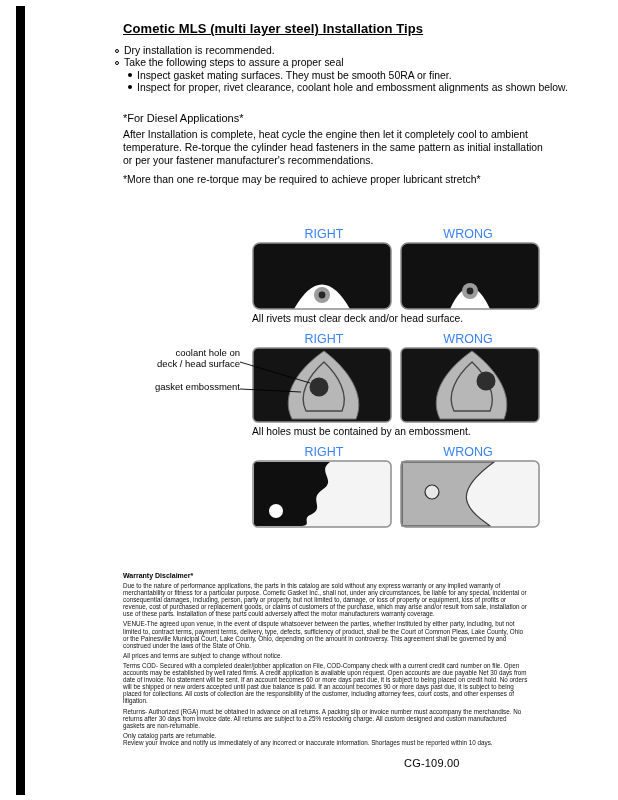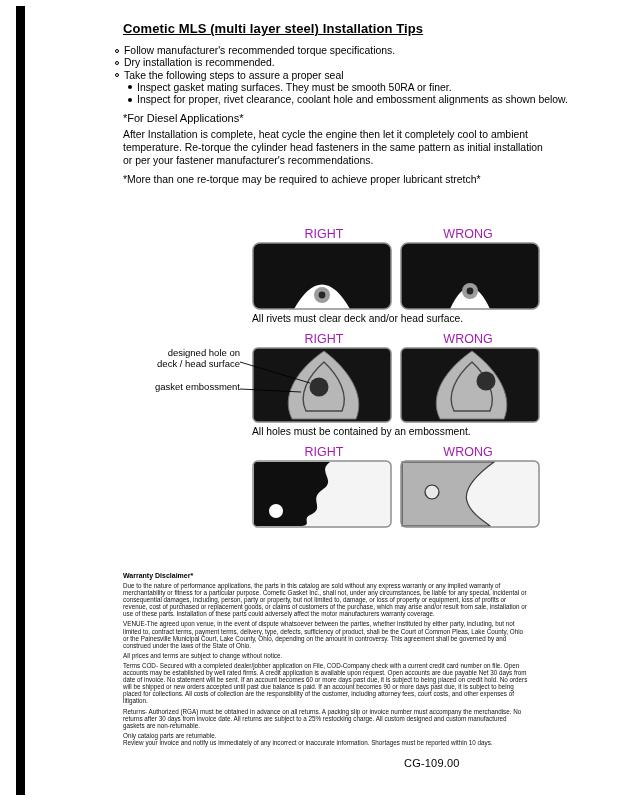--- a/index.html
+++ b/index.html
@@ -30,21 +30,21 @@
     margin:3.6px 5px 0 0;
   }
 
   .diesel { position:absolute; left:107px; top:112px; width:460px; }
   .diesel-heading { font-size:11px; font-weight:normal; margin-bottom:5px; }
   .para { font-size:10.4px; line-height:12.8px; white-space:pre-line; margin-bottom:7px; }
   .note { font-size:10.4px; line-height:12.8px; margin-top:1px; }
 
   .diagrams { position:absolute; left:236px; top:227px; width:288px; }
   .diag-headers { display:flex; width:288px; margin-bottom:1px; }
-  .diag-headers .dh { flex:1; text-align:center; font-size:12.5px; color:#a21caf; }
+  .diag-headers .dh { flex:1; text-align:center; font-size:12.5px; color:#3b82f6; }
   .panels { display:flex; gap:8px; position:relative; }
   .panel { width:140px; height:auto; display:block; }
   .caption { font-size:10.3px; line-height:12px; margin:3px 0 7px 0; white-space:pre-line; }
 
   .pointer-label {
     position:absolute; width:100px; text-align:right;
     font-size:9.5px; line-height:11px; color:#000; z-index:3;
   }
   .pointer-label.l1 { left:-112px; top:0; }
   .pointer-label.l2 { left:-112px; top:34px; }
@@ -59,24 +59,20 @@
 </style>
 </head>
 <body>
 
 <div class="page">
   <div class="left-bar"></div>
 
   <h1 class="title">Cometic MLS (multi layer steel) Installation Tips</h1>
 
   <div class="tips">
-    <div class="tip">
-      <span class="m-hollow"></span>
-      <span>Follow manufacturer's recommended torque specifications.</span>
-    </div>
     <div class="tip">
       <span class="m-hollow"></span>
       <span>Dry installation is recommended.</span>
     </div>
     <div class="tip">
       <span class="m-hollow"></span>
       <span>Take the following steps to assure a proper seal</span>
     </div>
     <div class="tip sub">
       <span class="m-solid"></span>
@@ -122,21 +118,21 @@
       <div class="caption">All rivets must clear deck and/or head surface.</div>
     </div>
 
     <div class="diag-row">
       <div class="diag-headers">
         <span class="dh">RIGHT</span>
         <span class="dh">WRONG</span>
       </div>
       <div class="panels">
         <div class="pointer-label l1">
-          <div>designed hole on</div>
+          <div>coolant hole on</div>
           <div>deck / head surface</div>
         </div>
         <div class="pointer-label l2">gasket embossment</div>
         <svg class="pointer-lines" viewBox="0 0 182 76">
           <line x1="100" y1="15" x2="170" y2="36" stroke="#000000" stroke-width="0.9"></line>
           <line x1="100" y1="42" x2="161" y2="45" stroke="#000000" stroke-width="0.9"></line>
         </svg>
         <svg class="panel" viewBox="0 0 140 76">
           <rect x="1" y="1" width="138" height="74" rx="5" fill="#141414"></rect>
           <path d="M72,4 C46,22 28,48 40,72 L104,72 C114,48 96,22 72,4 Z" fill="#b7b7b7" stroke="#6f6f6f" stroke-width="1"></path>

